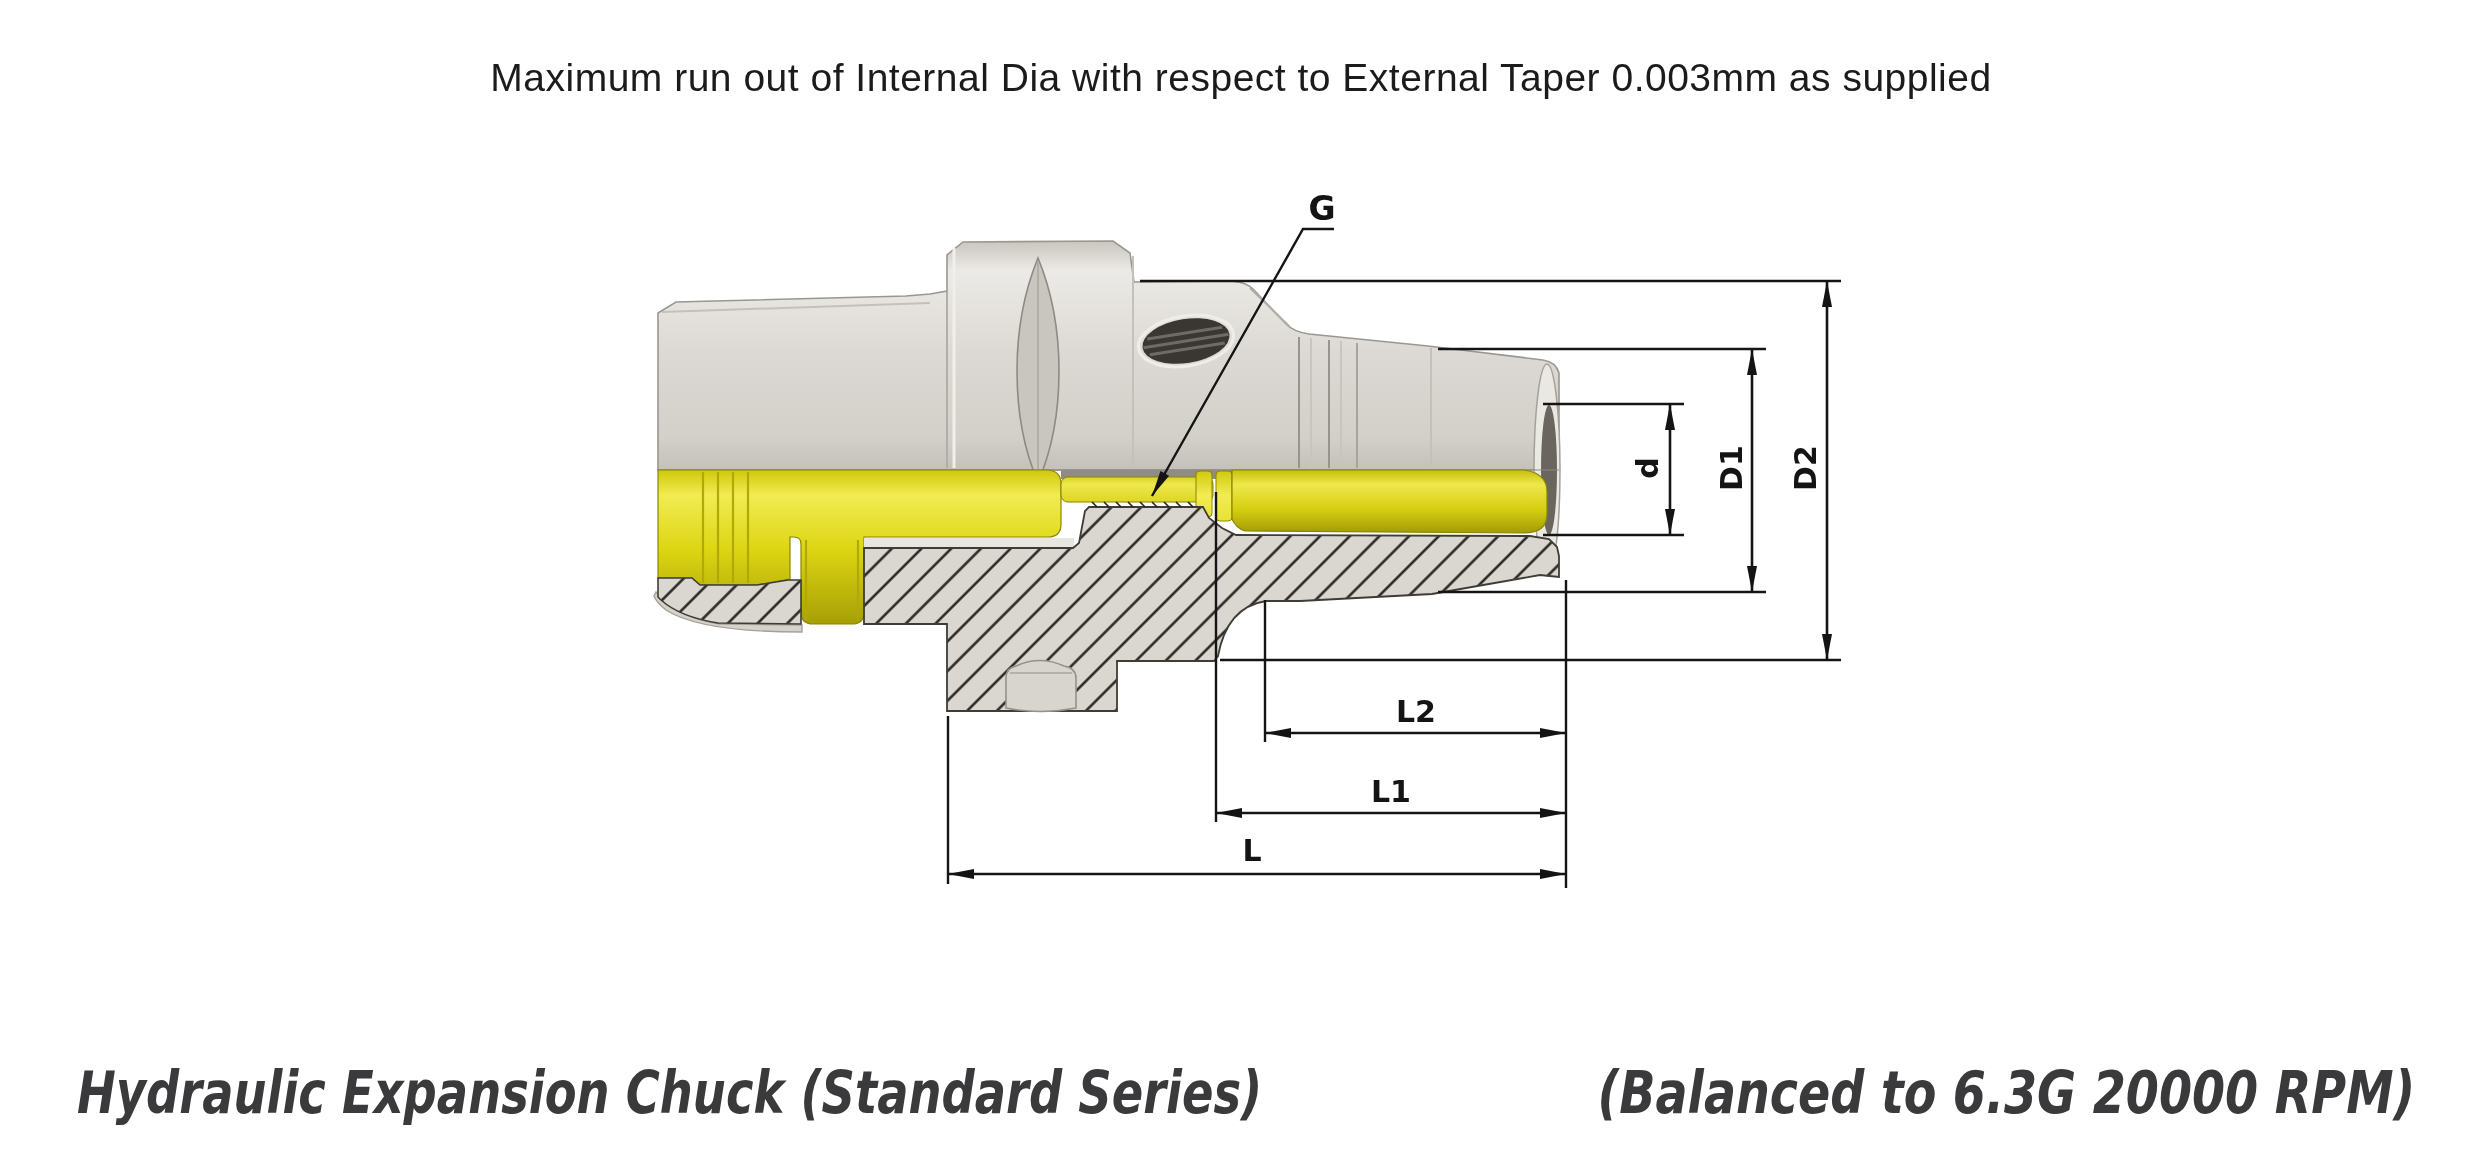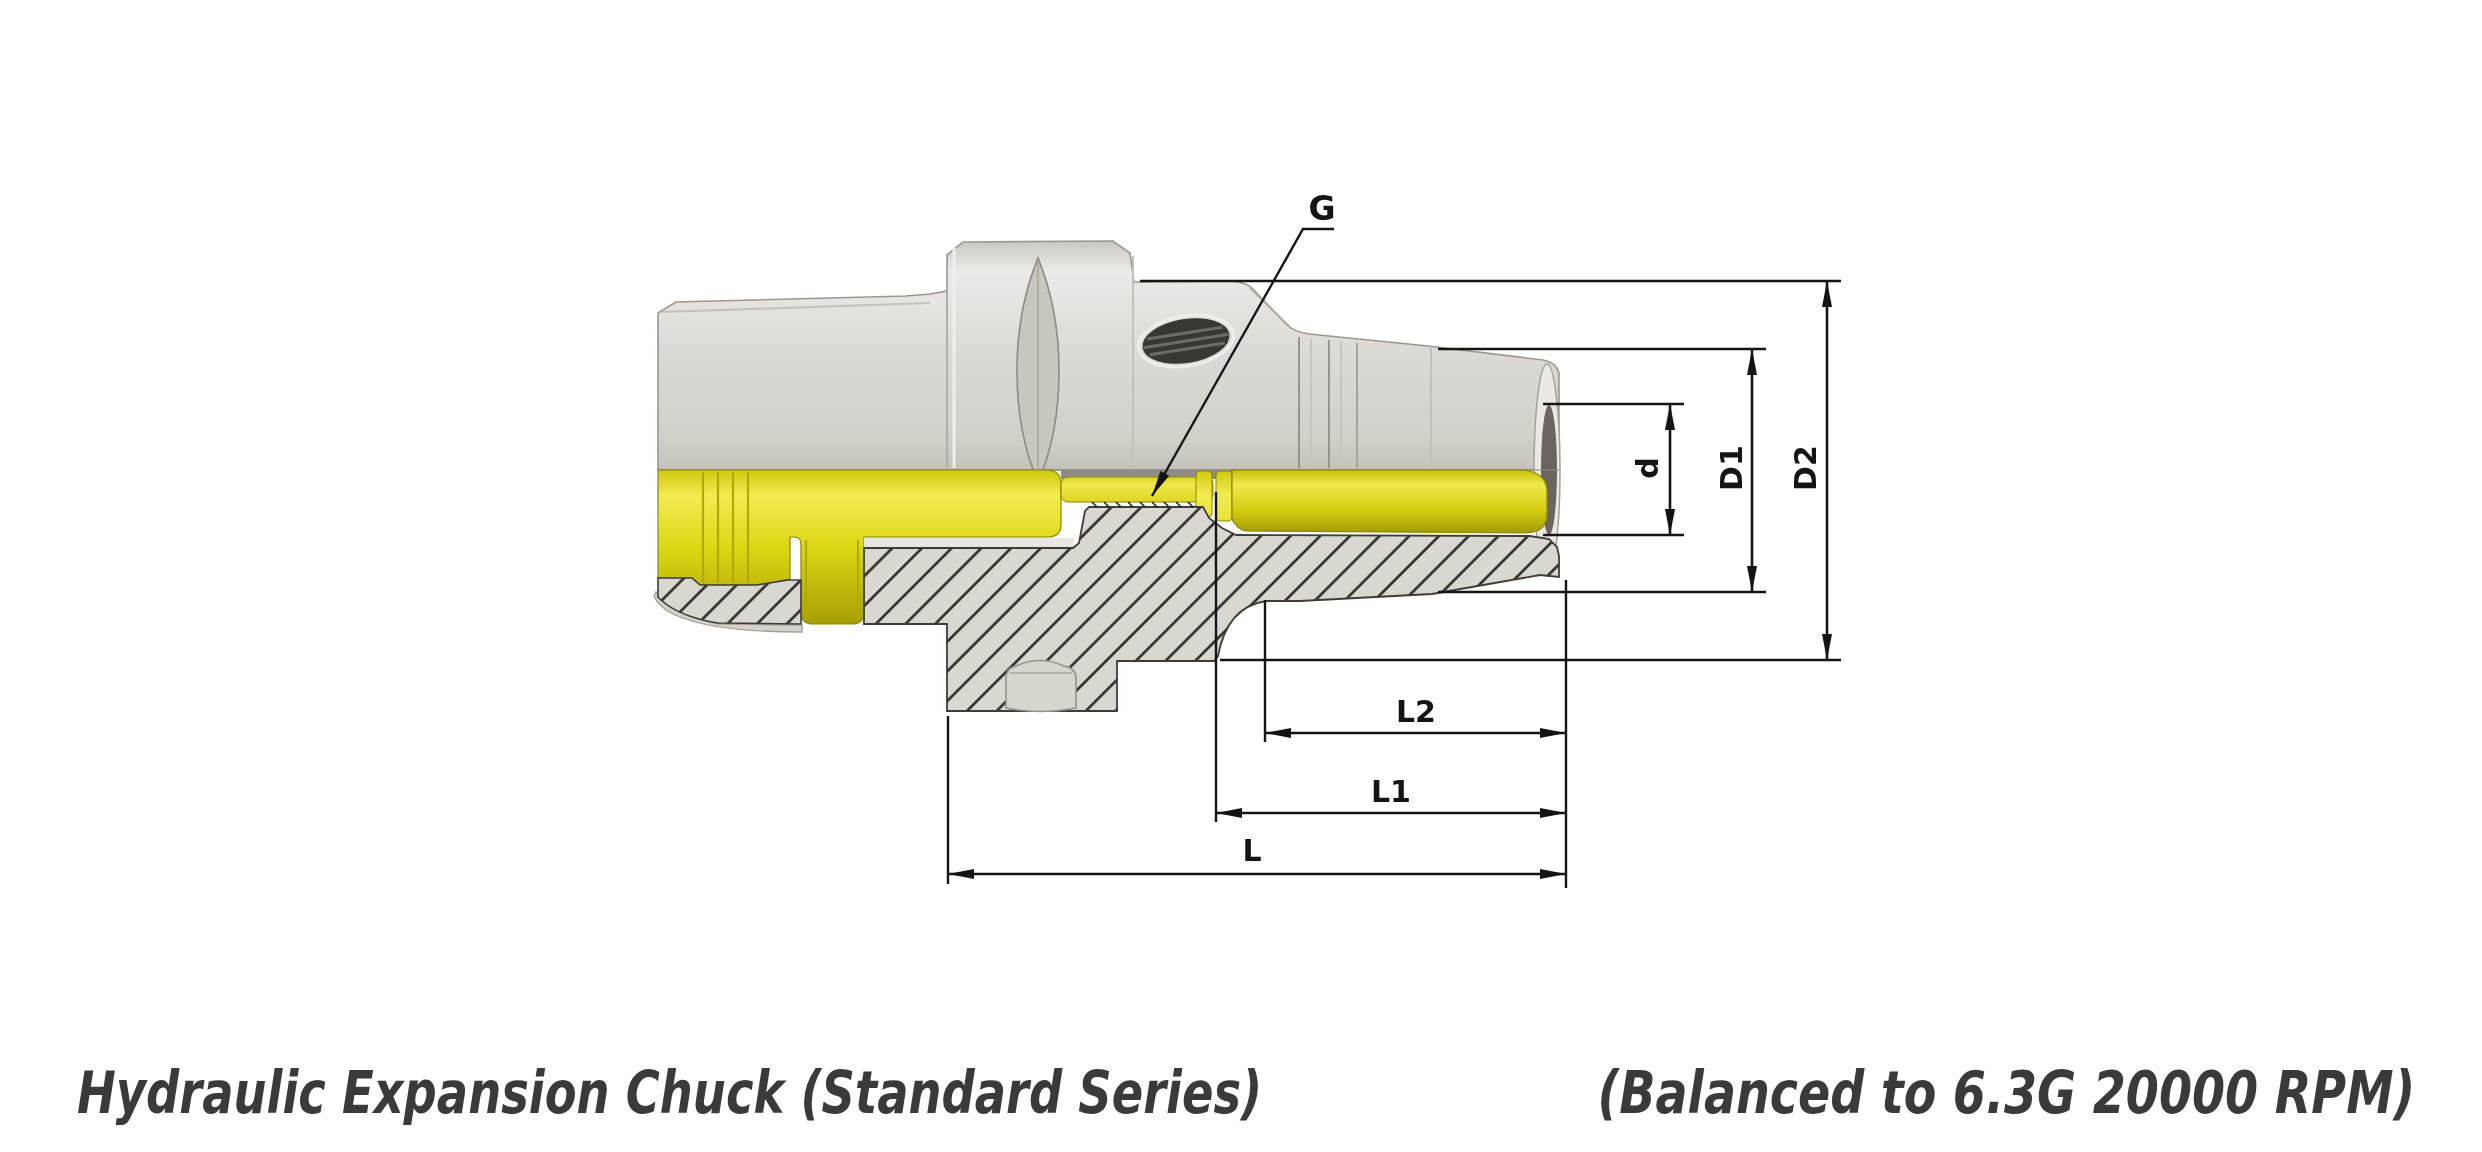--- a/index.html
+++ b/index.html
@@ -30,20 +30,21 @@
   .dim-label{font:700 30px "DejaVu Sans", sans-serif;fill:#141414;}
   .g-label{font:700 33px "DejaVu Sans", sans-serif;fill:#141414;}
   .dim-stroke{stroke:#141414;stroke-width:2.6;fill:none;}
   .ext-stroke{stroke:#141414;stroke-width:2.4;fill:none;}
 </style>
 </head>
 <body>
 
 <div class="canvas">
 
+  <div class="note-top">Maximum run out of Internal Dia with respect to External Taper 0.003mm as supplied</div>
 
   <svg class="drawing" width="2482" height="1152" viewBox="0 0 2482 1152" xmlns="http://www.w3.org/2000/svg">
 
     <defs>
       <pattern id="hatch" width="21" height="21" patternUnits="userSpaceOnUse" patternTransform="rotate(45)">
         <rect x="0" y="0" width="21" height="21" fill="#dad7d1"></rect>
         <line x1="10.5" y1="-2" x2="10.5" y2="23" stroke="#1f1d1a" stroke-width="2.4"></line>
       </pattern>
       <linearGradient id="greyV" x1="0" y1="238" x2="0" y2="472" gradientUnits="userSpaceOnUse">
         <stop offset="0" stop-color="#c6c2bc"></stop>

